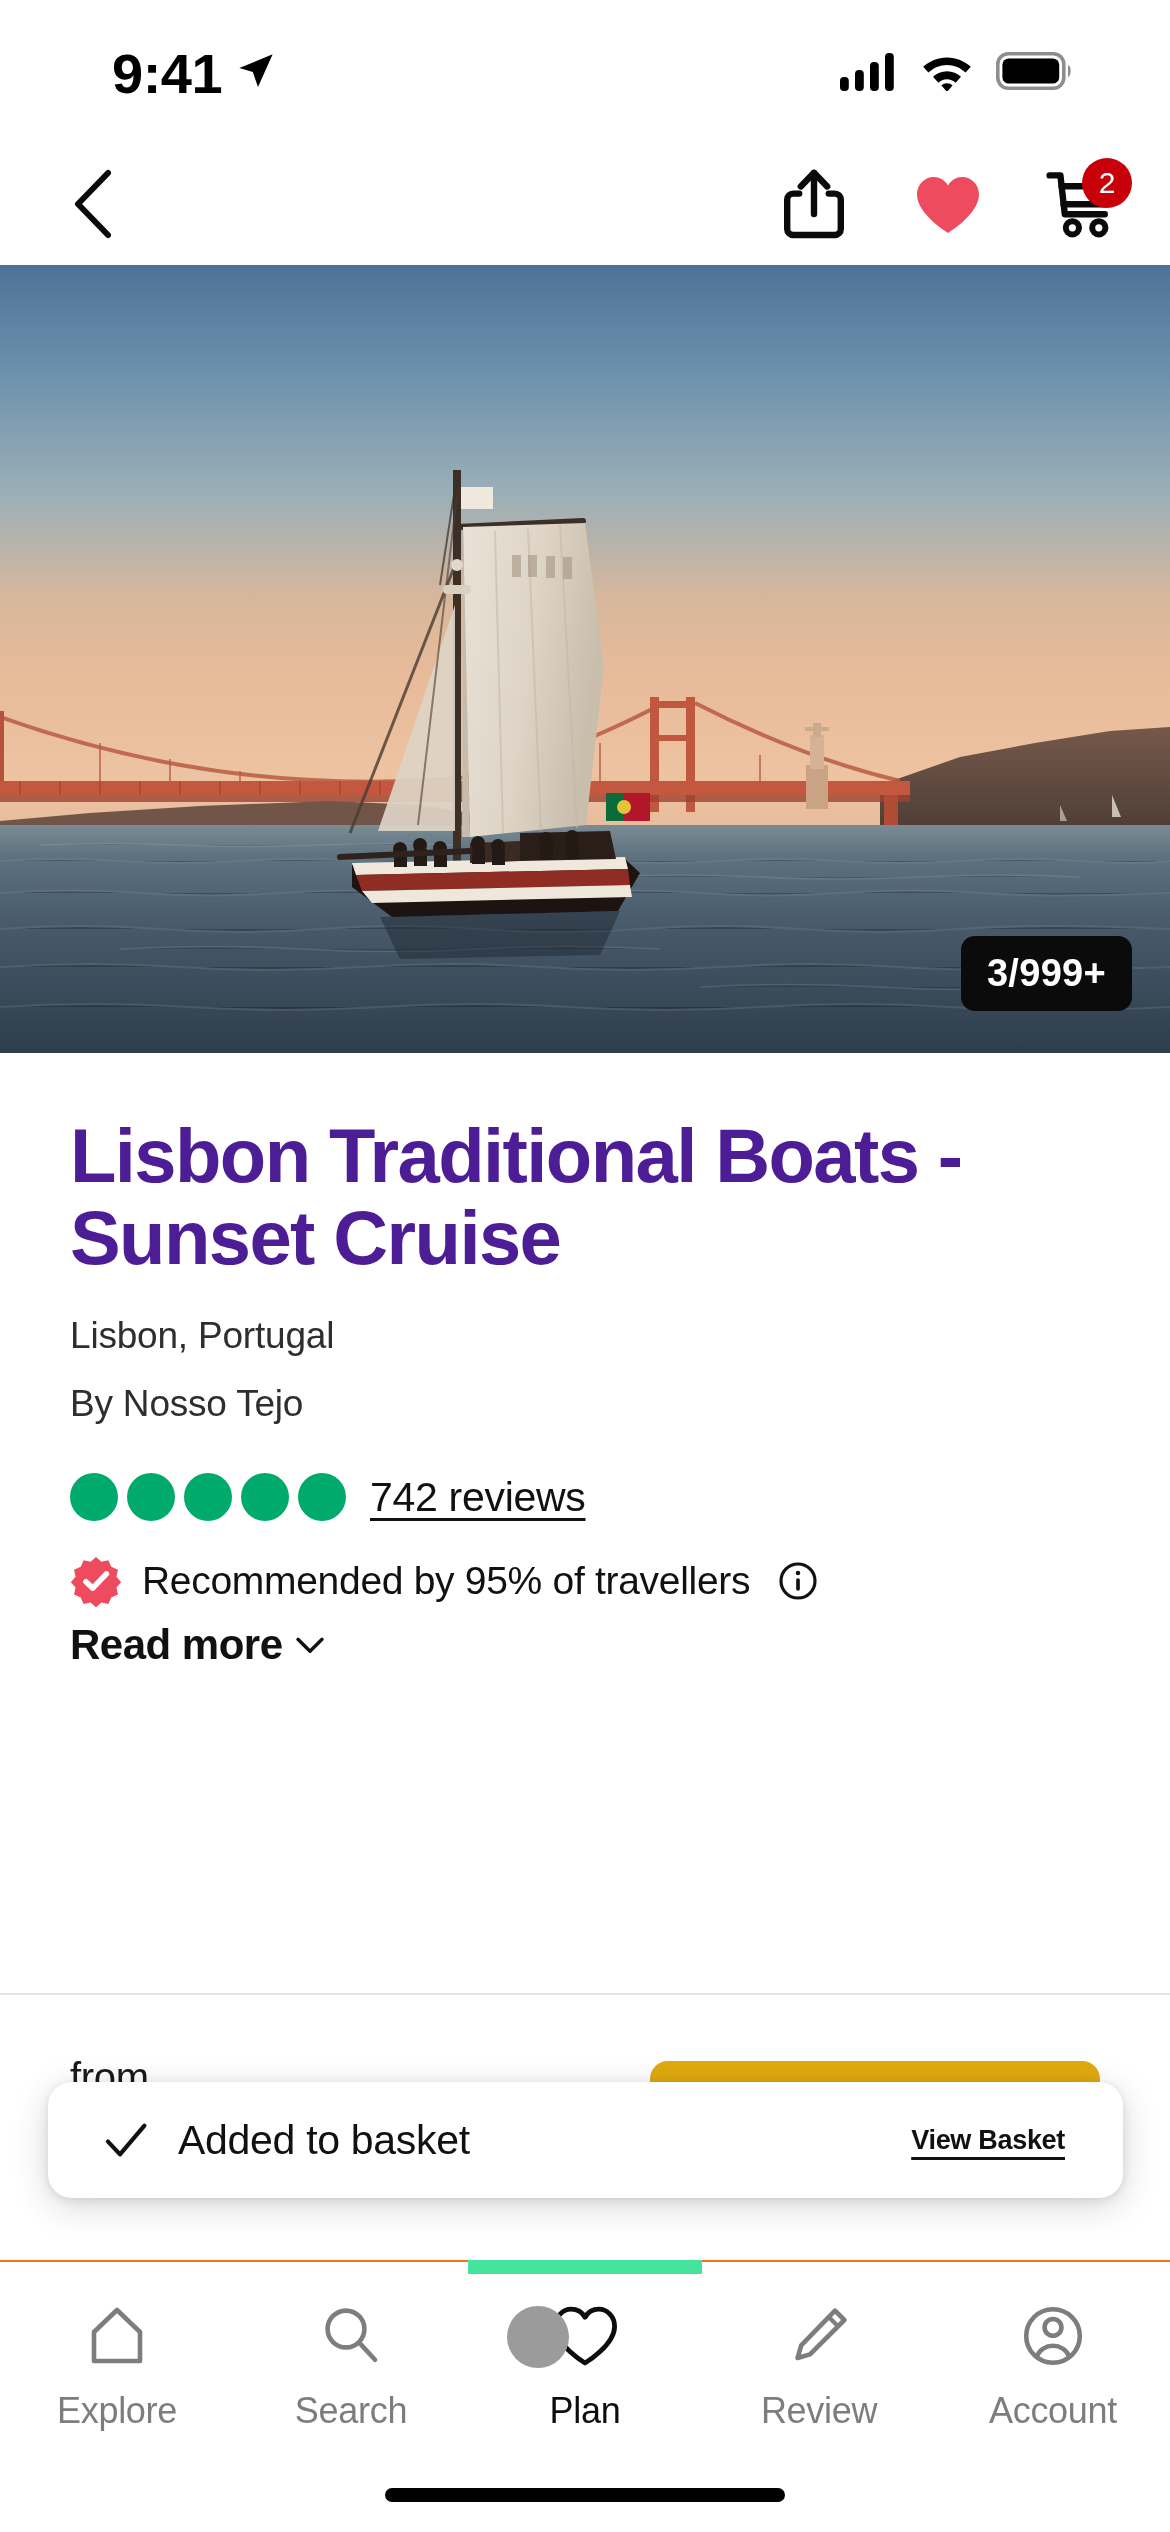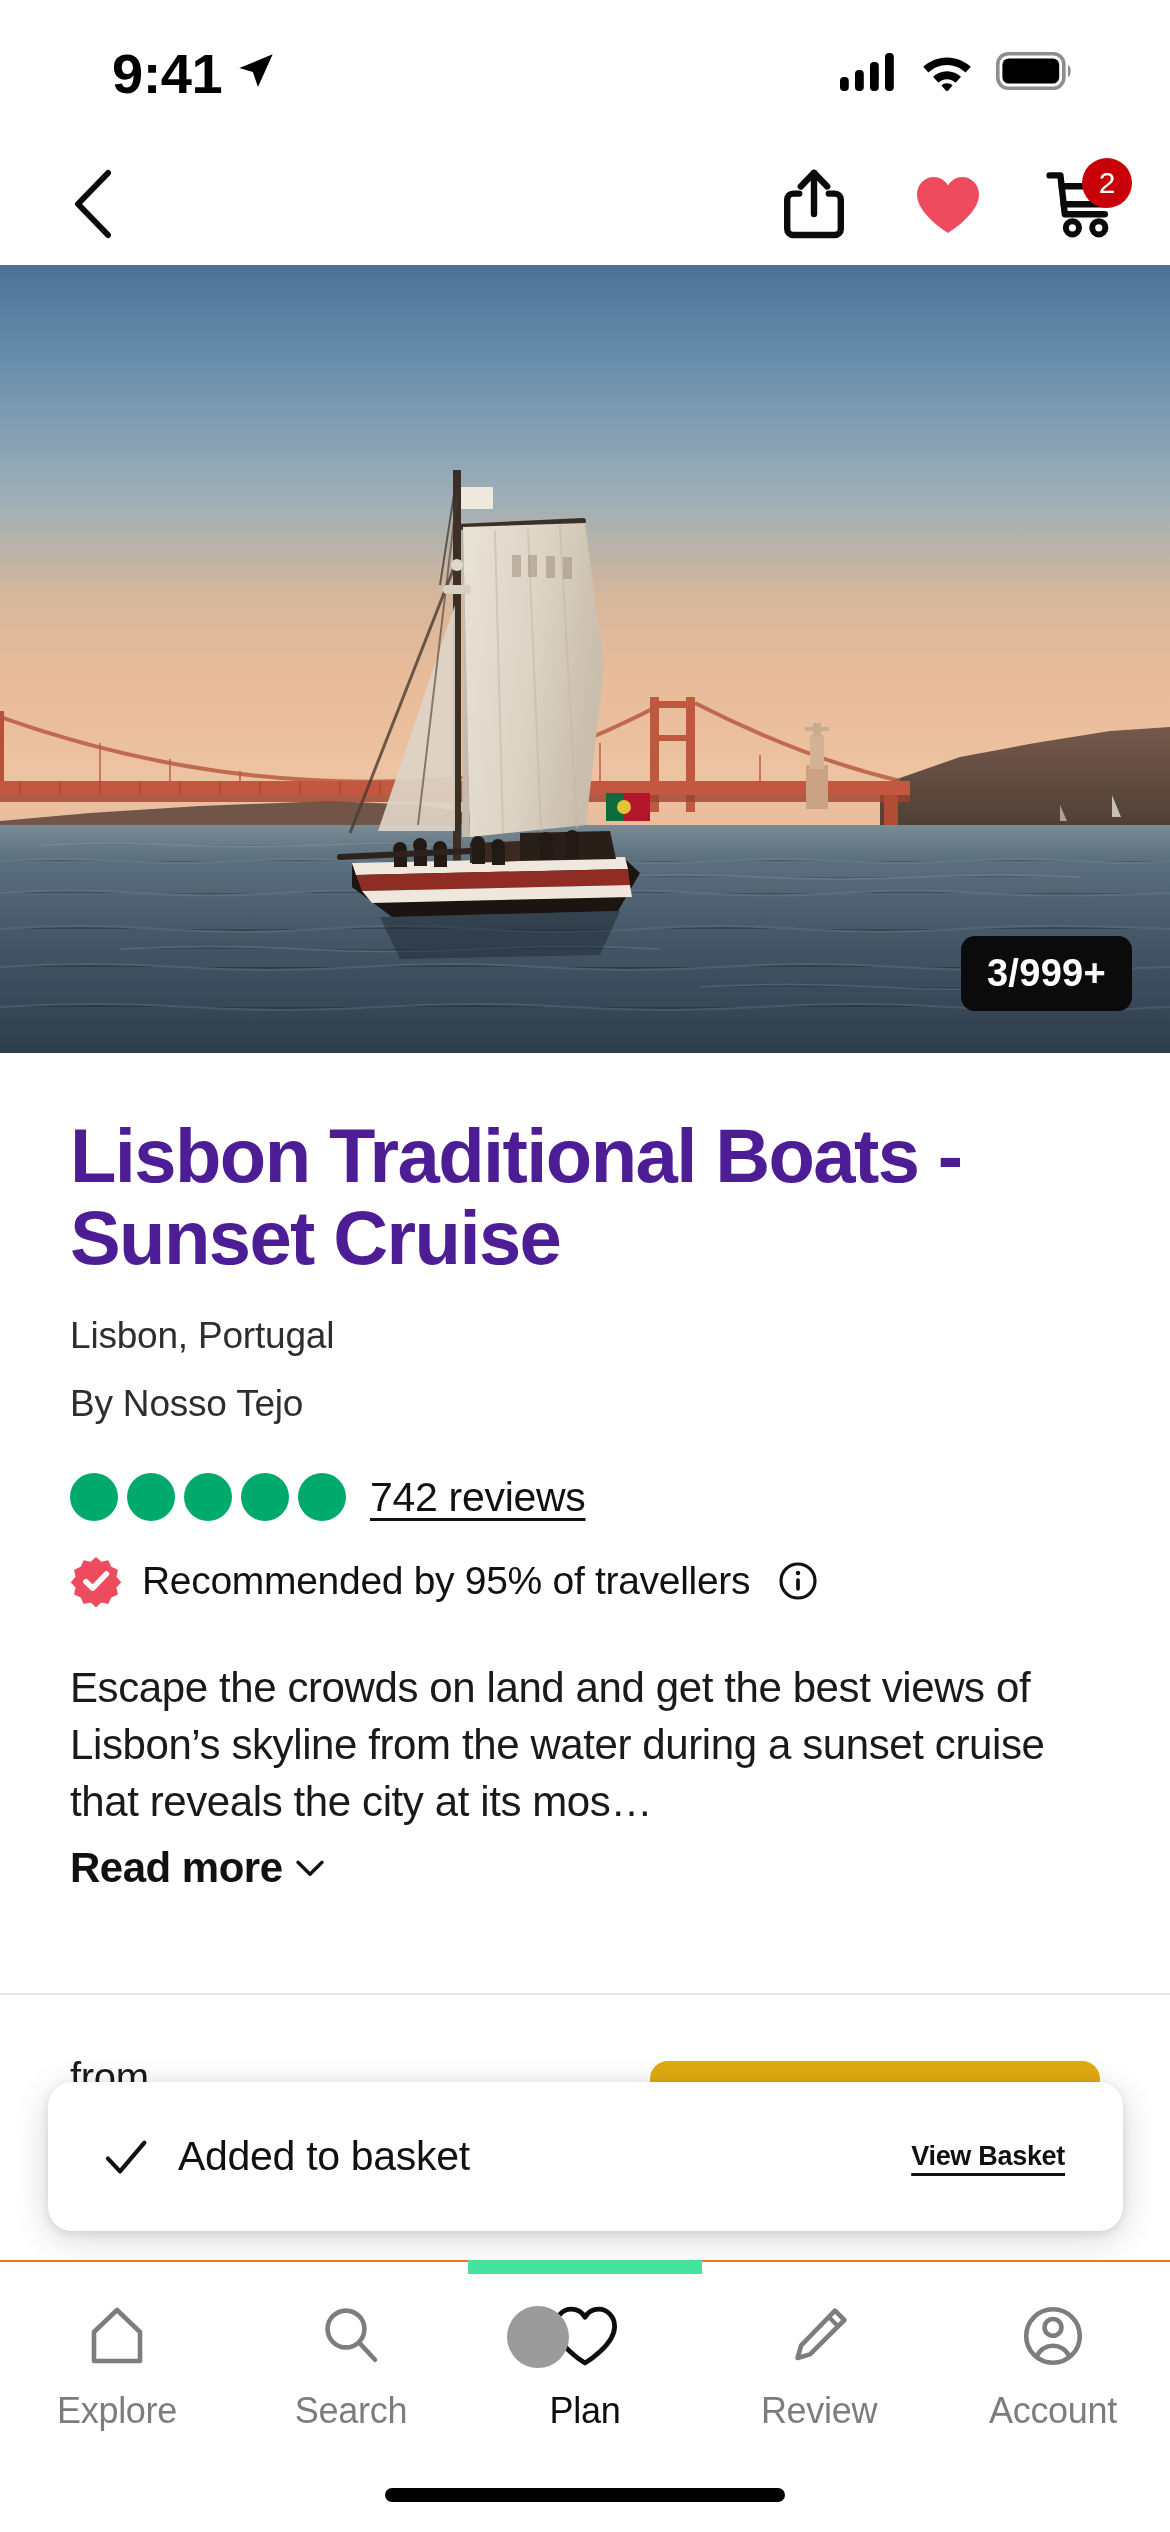--- a/index.html
+++ b/index.html
@@ -137,21 +137,21 @@
   .cta-button {
     position: absolute; right: 70px; top: 66px;
     width: 450px; height: 126px; border-radius: 18px;
     background: #E0AA10;
     border: none;
   }
 
   
   .toast {
     position: absolute; left: 48px; top: 2082px;
-    width: 1075px; height: 149px;
+    width: 1075px; height: 116px;
     background: #ffffff; border-radius: 24px;
     box-shadow: 0 8px 36px rgba(0,0,0,0.16), 0 2px 10px rgba(0,0,0,0.10);
     display: flex; align-items: center; justify-content: space-between;
     padding: 0 58px 0 54px;
   }
   .toast-left { display: flex; align-items: center; gap: 28px; }
   .check-icon { width: 48px; height: 48px; }
   .toast-text { font-size: 41px; color: #111; letter-spacing: -0.3px; }
   .toast-action {
     font-size: 27px; font-weight: 700; color: #111;
@@ -448,21 +448,20 @@
         <path d="M9.8 16.4 L14 20.4 L22.4 11.6" fill="none" stroke="#ffffff" stroke-width="3.4" stroke-linecap="round" stroke-linejoin="round"></path>
       </svg>
       <span class="rec-text">Recommended by 95% of travellers</span>
       <svg class="info-icon" viewBox="0 0 24 24">
         <circle cx="12" cy="12" r="10.2" fill="none" stroke="#111" stroke-width="1.9"></circle>
         <circle cx="12" cy="7.2" r="1.35" fill="#111"></circle>
         <rect x="10.9" y="10.3" width="2.2" height="7.6" rx="1.1" fill="#111"></rect>
       </svg>
     </div>
 
-    <p class="description">Escape the crowds on land and get the best views of Lisbon’s skyline from the water during a sunset cruise that reveals the city at its mos…</p>
     <div class="read-more">
       <span>Read more</span>
       <svg class="chev-down" viewBox="0 0 24 24">
         <path d="M3.5 8 L12 16.4 L20.5 8" fill="none" stroke="#111" stroke-width="2.4" stroke-linecap="round" stroke-linejoin="round"></path>
       </svg>
     </div>
   </div>
 
   <div class="price-bar">
     <div class="price-from">from</div>

